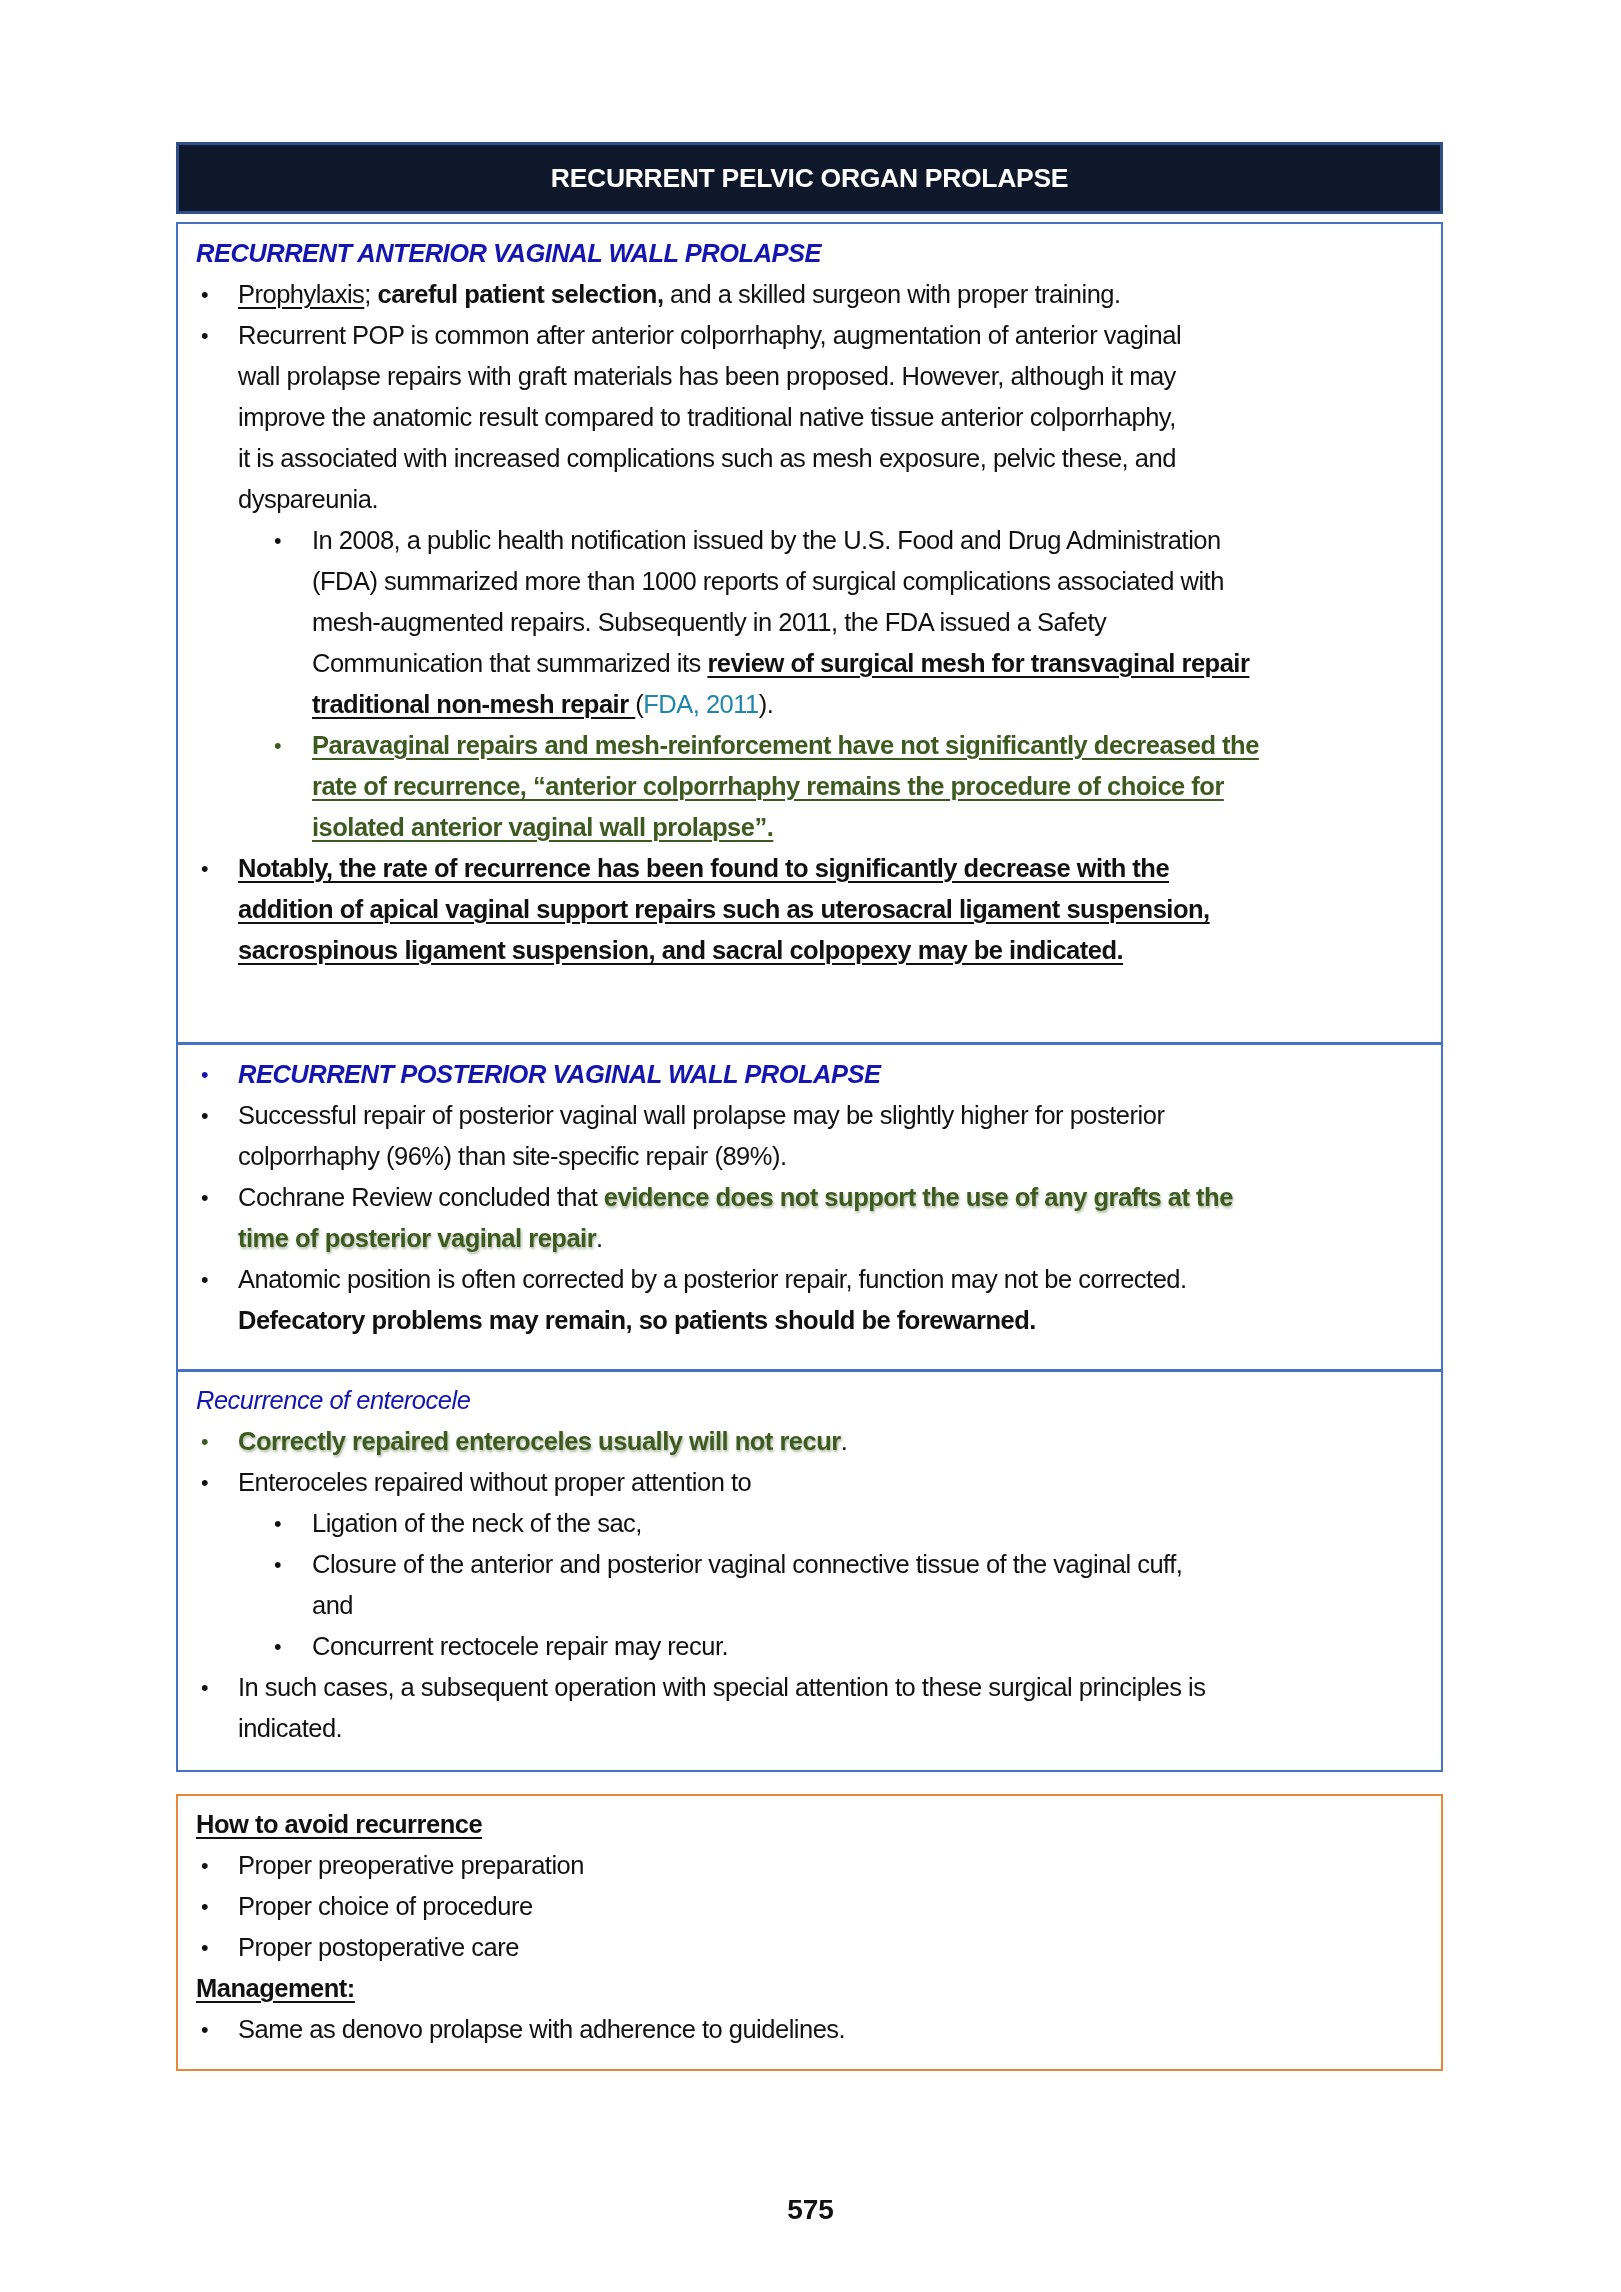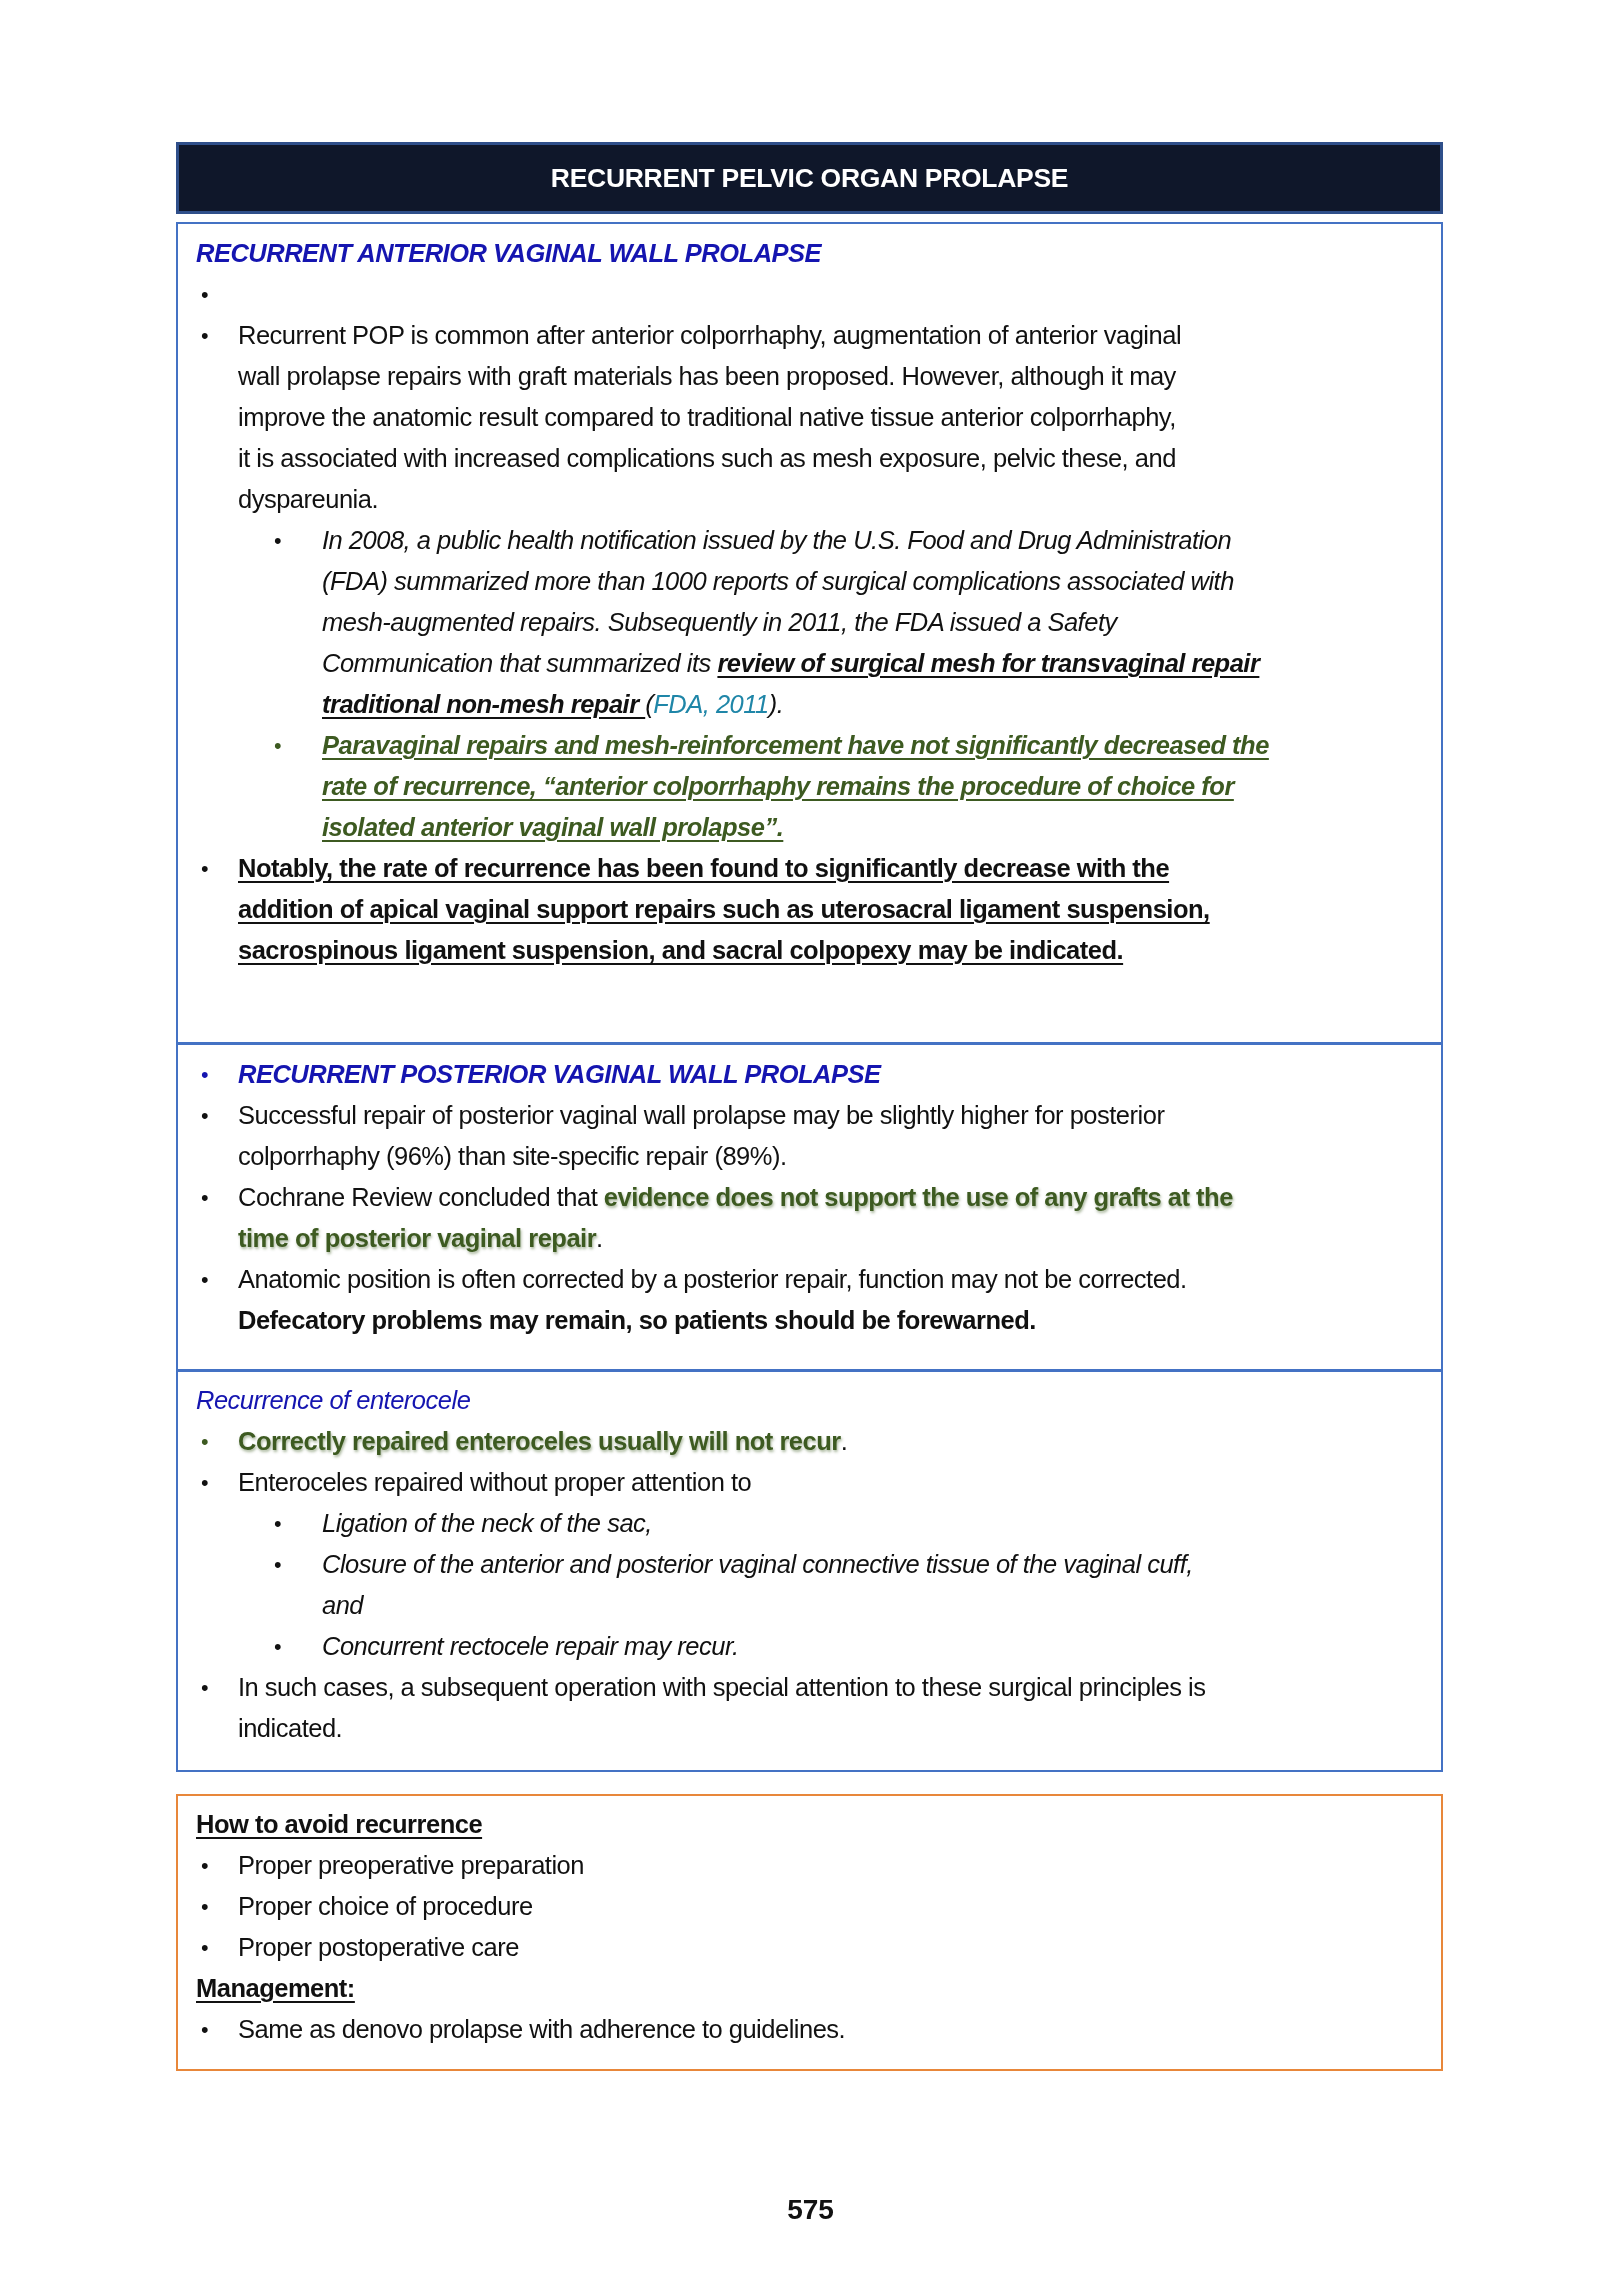--- a/index.html
+++ b/index.html
@@ -14,21 +14,21 @@
   .divider { position: absolute; left: 176px; width: 1267px; height: 2.9px; background: #4472c4; }
   .orangebox { position: absolute; left: 176px; top: 1794px; width: 1267px; height: 277px;
                box-sizing: border-box; border: 2.9px solid #e8873a; }
   .section { position: absolute; left: 196px; width: 1235px; }
   .line { position: relative; height: 41px; line-height: 41px; font-size: 25.5px;
           white-space: nowrap; letter-spacing: -0.5px; }
   .bullet { position: absolute; top: 0; font-size: 21.6px; }
   .lvl0 .bullet { left: 4.9px; }
   .lvl0 .txt { position: absolute; left: 42px; }
   .lvl1 .bullet { left: 78px; }
-  .lvl1 .txt { position: absolute; left: 126px; font-style: italic; }
+  .lvl1 .txt { position: absolute; left: 116px; }
   .lvlh .txt { position: absolute; left: 0; }
   .b { font-weight: bold; }
   .i { font-style: italic; }
   .u { text-decoration: underline; text-underline-offset: 3.9px; text-decoration-thickness: 2px; }
   .c-blue { color: #1515b0; }
   .c-green { color: #3d5a21; }
   .c-teal { color: #1f86a8; }
   .glow { text-shadow: 1px 2px 2.9px rgba(60,90,30,0.45); }
   .pagenum { position: absolute; left: 0; width: 1621px; top: 2194px; text-align: center;
              font-size: 28px; font-weight: bold; color: #111111; }
@@ -44,20 +44,21 @@
 <div class="divider" style="top:1042px;"></div>
 <div class="divider" style="top:1369px;"></div>
 <div class="orangebox"></div>
 
 <div class="section" style="top:233px;">
     <div class="line lvlh">
       <span class="txt"><span class="b i c-blue">RECURRENT ANTERIOR VAGINAL WALL PROLAPSE</span></span>
     </div>
     <div class="line lvl0">
       <span class="bullet ">•</span>
+      <span class="txt"><span class="u">Prophylaxis</span><span class="">;  </span><span class="b">careful patient selection,</span><span class=""> and a skilled surgeon with proper training.</span></span>
     </div>
     <div class="line lvl0">
       <span class="bullet ">•</span>
       <span class="txt"><span class="">Recurrent POP is common after anterior colporrhaphy, augmentation of anterior vaginal</span></span>
     </div>
     <div class="line lvl0">
       <span class="txt"><span class="">wall prolapse repairs with graft materials has been proposed. However, although it may</span></span>
     </div>
     <div class="line lvl0">
       <span class="txt"><span class="">improve the anatomic result compared to traditional native tissue anterior colporrhaphy,</span></span>

